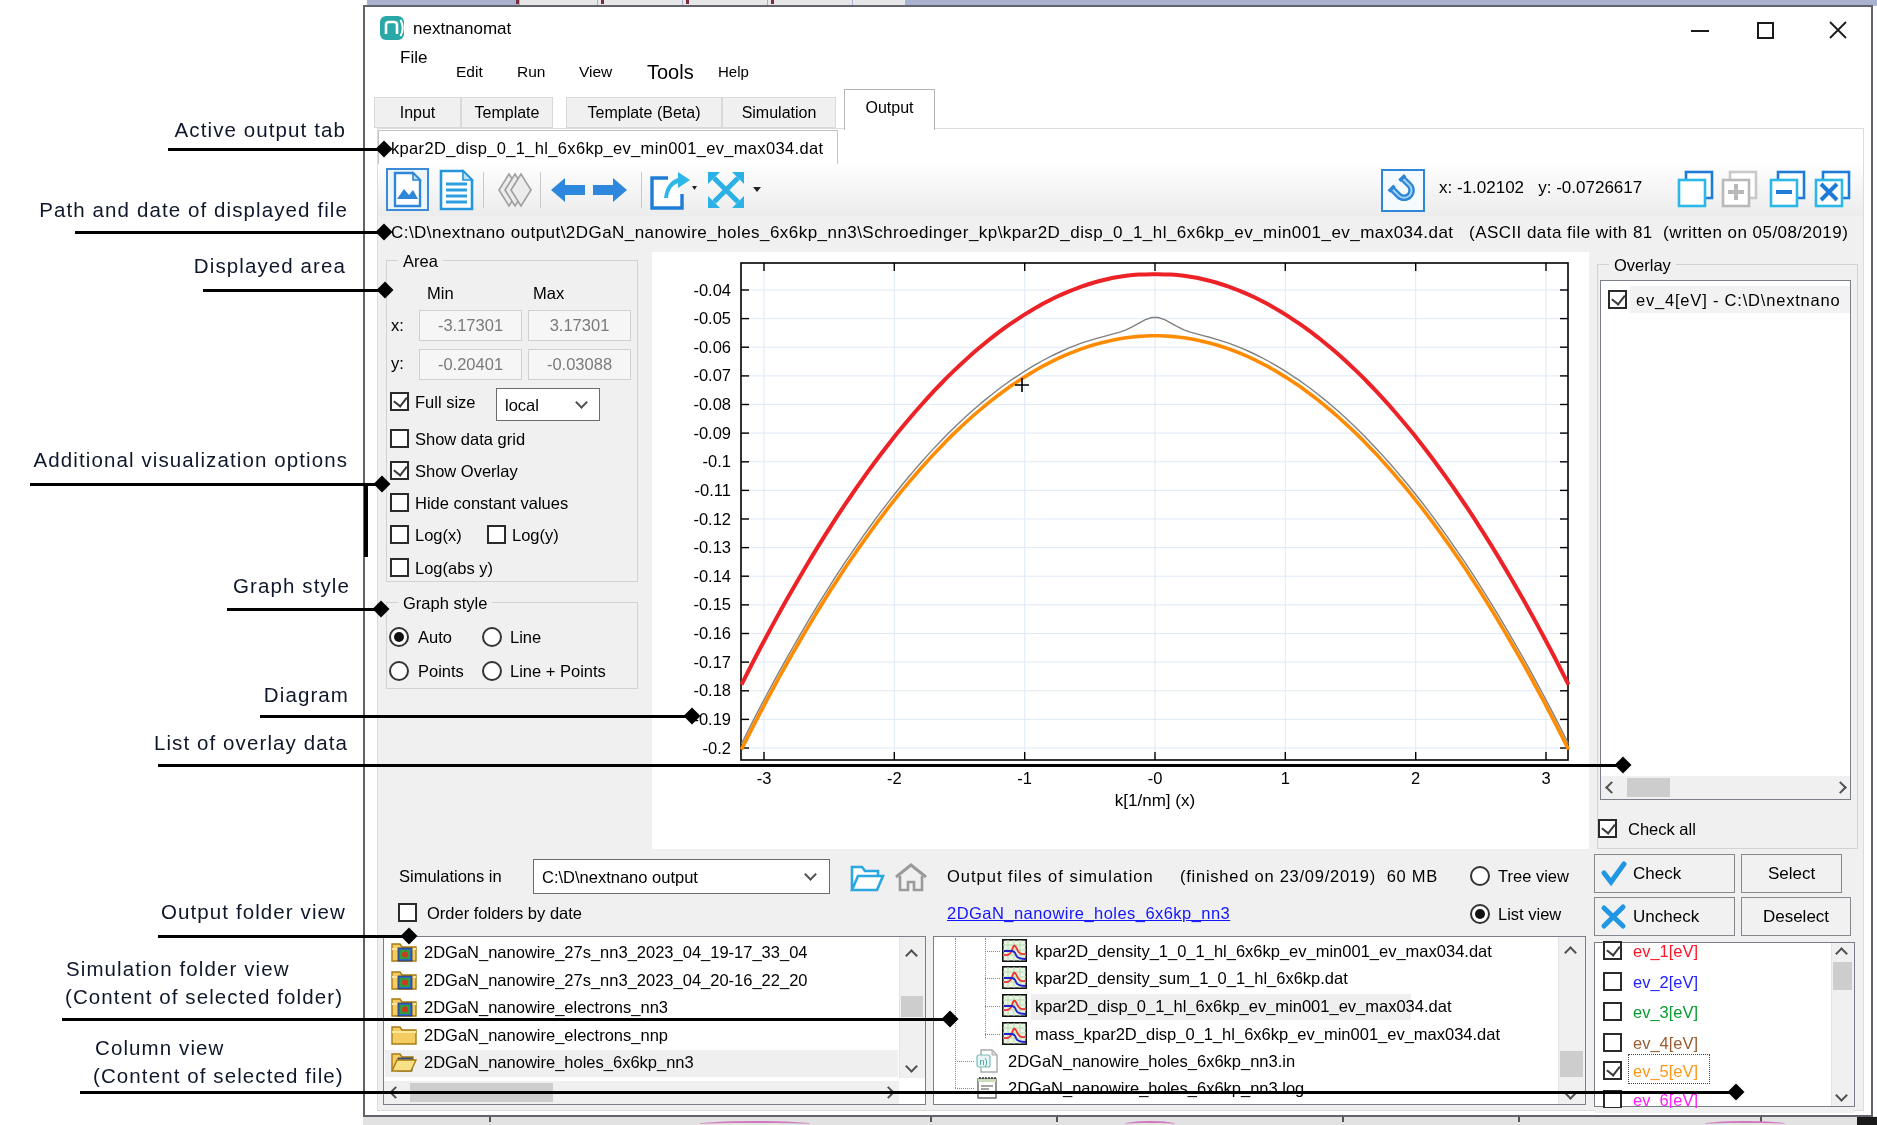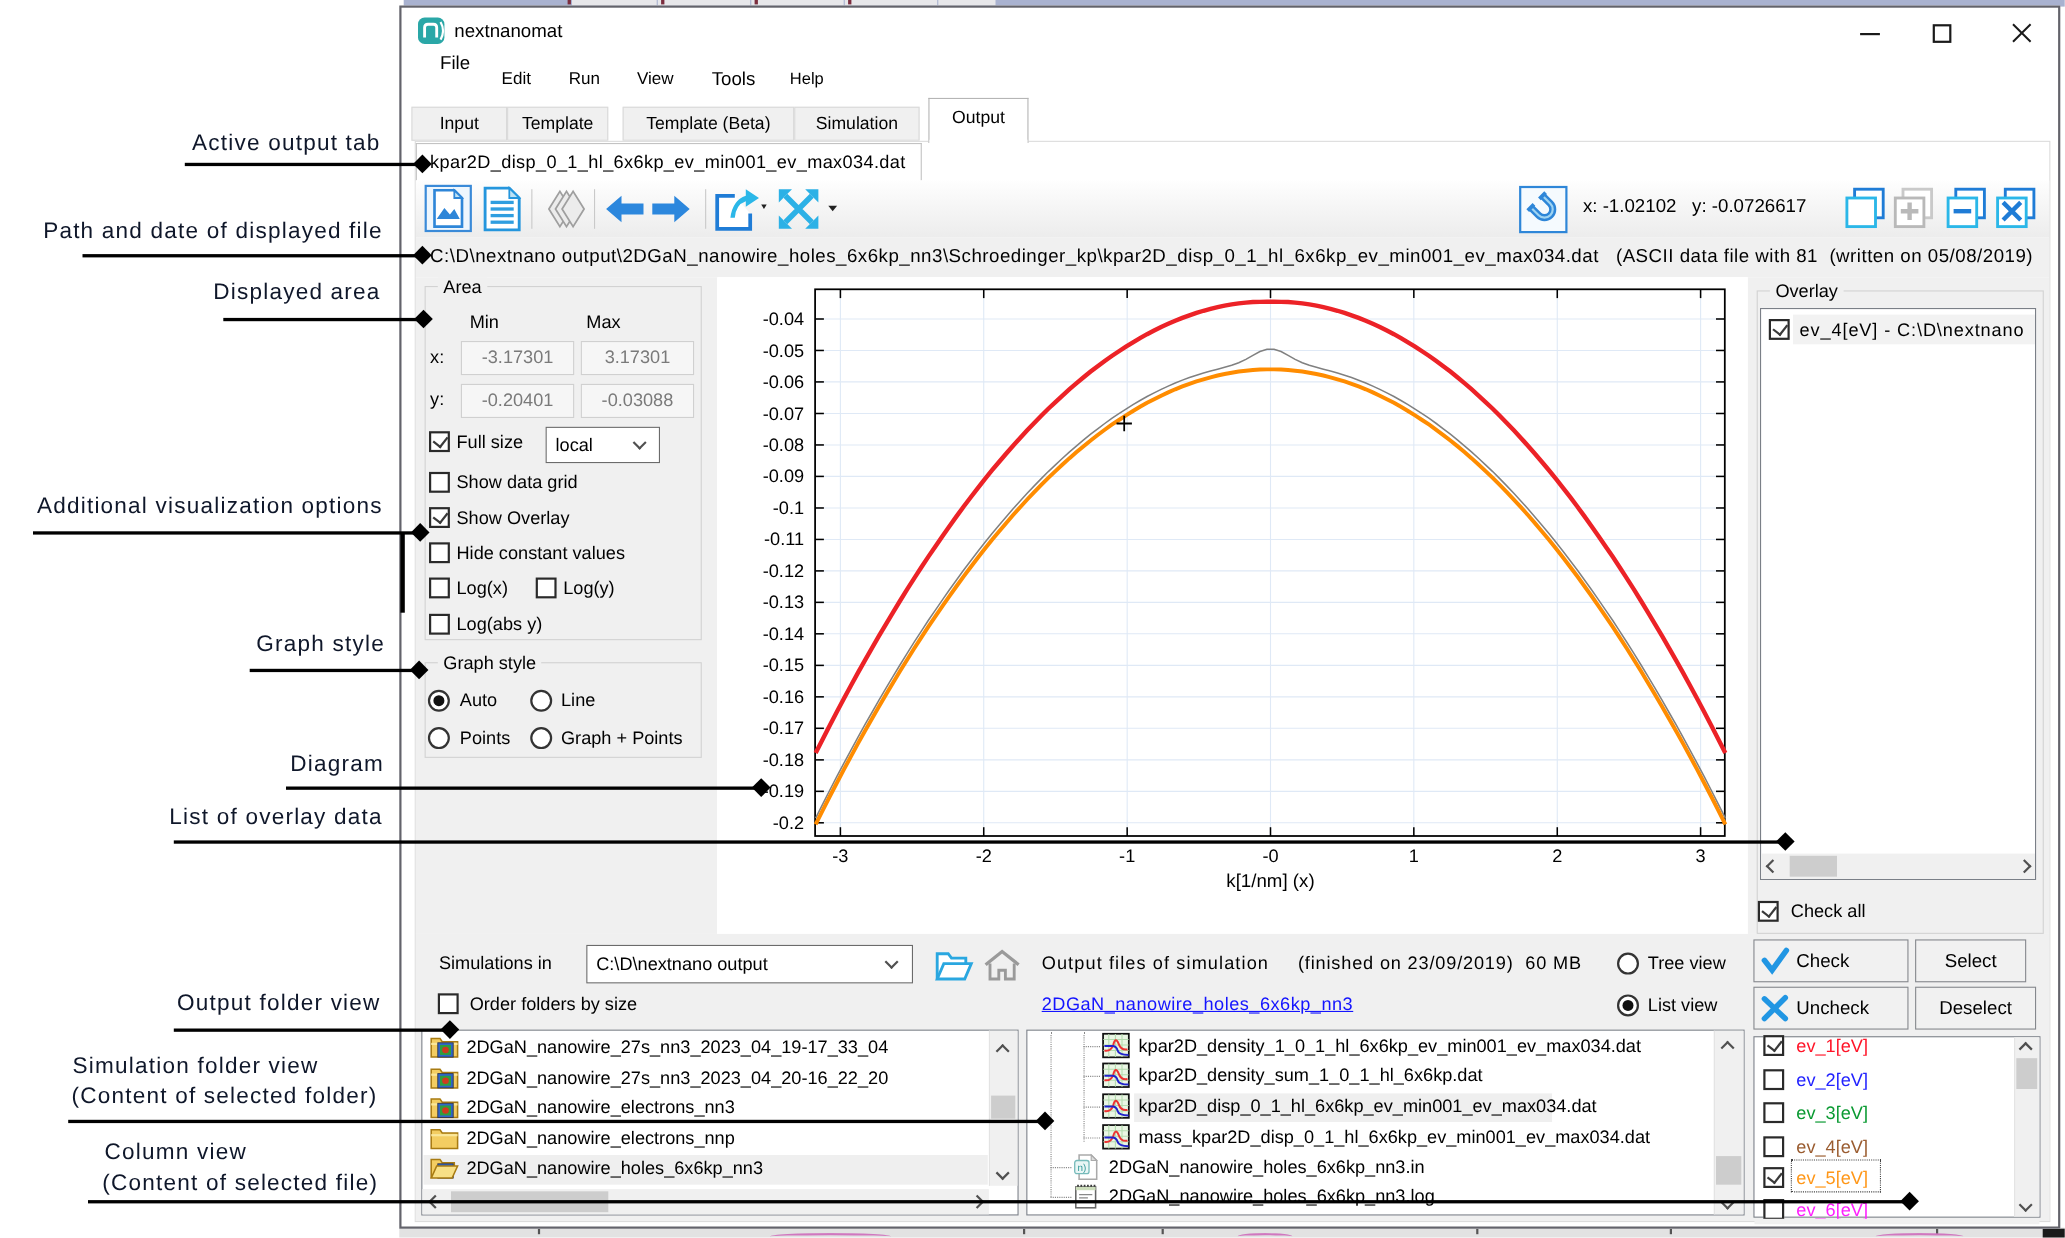--- a/index.html
+++ b/index.html
@@ -83,21 +83,21 @@
 <div class="t" style="left:413px;top:19px;font-size:17px">nextnanomat</div>
 <div class="ab" style="left:1691px;top:30px;width:18px;height:2px;background:#1a1a1a"></div>
 <div class="ab" style="left:1757px;top:22px;width:17px;height:17px;border:2px solid #1a1a1a"></div>
 <svg style="left:1829px;top:21px" width="18" height="18" viewBox="0 0 18 18">
     <path d="M1 1 L17 17 M17 1 L1 17" stroke="#1a1a1a" stroke-width="1.8"></path>
   </svg>
 <div class="t" style="left:400px;top:48px;font-size:17px">File</div>
 <div class="t" style="left:456px;top:62px;font-size:15.5px">Edit</div>
 <div class="t" style="left:517px;top:62px;font-size:15.5px">Run</div>
 <div class="t" style="left:579px;top:62px;font-size:15.5px">View</div>
-<div class="t" style="left:647px;top:62px;font-size:17px">Tools</div>
+<div class="t" style="left:647px;top:62px;font-size:20px">Tools</div>
 <div class="t" style="left:718px;top:62px;font-size:15px">Help</div>
 <div class="ab" style="left:374px;top:97px;width:87px;height:31px;background:#f0f0f0;border:1px solid #d9d9d9;font:16px/29px 'Liberation Sans',sans-serif;text-align:center">Input</div>
 <div class="ab" style="left:461px;top:97px;width:92px;height:31px;background:#f0f0f0;border:1px solid #d9d9d9;font:16px/29px 'Liberation Sans',sans-serif;text-align:center">Template</div>
 <div class="ab" style="left:566px;top:97px;width:156px;height:31px;background:#f0f0f0;border:1px solid #d9d9d9;font:16px/29px 'Liberation Sans',sans-serif;text-align:center">Template (Beta)</div>
 <div class="ab" style="left:722px;top:97px;width:114px;height:31px;background:#f0f0f0;border:1px solid #d9d9d9;font:16px/29px 'Liberation Sans',sans-serif;text-align:center">Simulation</div>
 <div class="ab" style="left:377px;top:128px;width:1487px;height:983px;background:#fff;border:1px solid #dcdcdc"></div>
 <div class="ab" style="left:844px;top:89px;width:91px;height:41px;background:#fff;border:1px solid #b5b5b5;border-bottom:none;font:16px/36px 'Liberation Sans',sans-serif;text-align:center">Output</div>
 <div class="ab" style="left:845px;top:127px;width:89px;height:4px;background:#fff"></div>
 <div class="ab" style="left:378px;top:130px;width:460px;height:34px;background:#fff;border:1px solid #c3c3c3;border-bottom:none"></div>
 <div class="t" style="left:391px;top:138px;letter-spacing:0.33px">kpar2D_disp_0_1_hl_6x6kp_ev_min001_ev_max034.dat</div>
@@ -212,21 +212,21 @@
 <div class="grp" style="left:386px;top:602px;width:252px;height:87px">
     <span>Graph style</span>
   </div>
 <div class="rd sel" style="left:389px;top:627px"></div>
 <div class="t" style="left:418px;top:627px">Auto</div>
 <div class="rd" style="left:482px;top:627px"></div>
 <div class="t" style="left:510px;top:627px">Line</div>
 <div class="rd" style="left:389px;top:661px"></div>
 <div class="t" style="left:418px;top:661px">Points</div>
 <div class="rd" style="left:482px;top:661px"></div>
-<div class="t" style="left:510px;top:661px">Graph + Points</div>
+<div class="t" style="left:510px;top:661px">Line + Points</div>
 <svg style="left:652px;top:252px" width="937" height="597" viewBox="0 0 937 597">
     <g stroke="#dfe9f6" stroke-width="1">
       <line x1="89" y1="38.0" x2="916" y2="38.0"></line>
       <line x1="89" y1="66.6" x2="916" y2="66.6"></line>
       <line x1="89" y1="95.2" x2="916" y2="95.2"></line>
       <line x1="89" y1="123.9" x2="916" y2="123.9"></line>
       <line x1="89" y1="152.5" x2="916" y2="152.5"></line>
       <line x1="89" y1="181.1" x2="916" y2="181.1"></line>
       <line x1="89" y1="209.8" x2="916" y2="209.8"></line>
       <line x1="89" y1="238.4" x2="916" y2="238.4"></line>
@@ -353,21 +353,21 @@
 </svg>
 <svg style="left:893px;top:862px" width="36" height="31" viewBox="0 0 36 31">
 <path d="M3 15 L18 3 L33 15" fill="none" stroke="#9a9a9a" stroke-width="3"></path>
 <path d="M7 14 v14 h8 v-8 h6 v8 h8 v-14" fill="none" stroke="#9a9a9a" stroke-width="2.6"></path>
 </svg>
 <div class="t" style="left:947px;top:866px;letter-spacing:1px">Output files of simulation</div>
 <div class="t" style="left:1180px;top:866px;letter-spacing:0.75px">(finished on 23/09/2019)&nbsp;&nbsp;60 MB</div>
 <div class="rd" style="left:1470px;top:866px"></div>
 <div class="t" style="left:1498px;top:866px">Tree view</div>
 <div class="cb" style="left:398px;top:903px"></div>
-<div class="t" style="left:427px;top:903px">Order folders by size</div>
+<div class="t" style="left:427px;top:903px">Order folders by date</div>
 <div class="t" style="left:947px;top:903px;color:#1414ff;text-decoration:underline;letter-spacing:0.45px">2DGaN_nanowire_holes_6x6kp_nn3</div>
 <div class="rd sel" style="left:1470px;top:904px"></div>
 <div class="t" style="left:1498px;top:904px">List view</div>
 <div class="btn" style="left:1594px;top:854px;width:141px;height:39px"></div>
 <svg style="left:1601px;top:861px" width="26" height="25" viewBox="0 0 26 25">
     <path d="M3 12 L10 21 L23 3" fill="none" stroke="#2196e3" stroke-width="5" stroke-linecap="round"></path>
   </svg>
 <div class="t" style="left:1633px;top:864px;font-size:17px">Check</div>
 <div class="btn" style="left:1741px;top:854px;width:101px;height:39px;text-align:center;font:17px/37px 'Liberation Sans',sans-serif">Select</div>
 <div class="btn" style="left:1594px;top:897px;width:141px;height:39px"></div>

